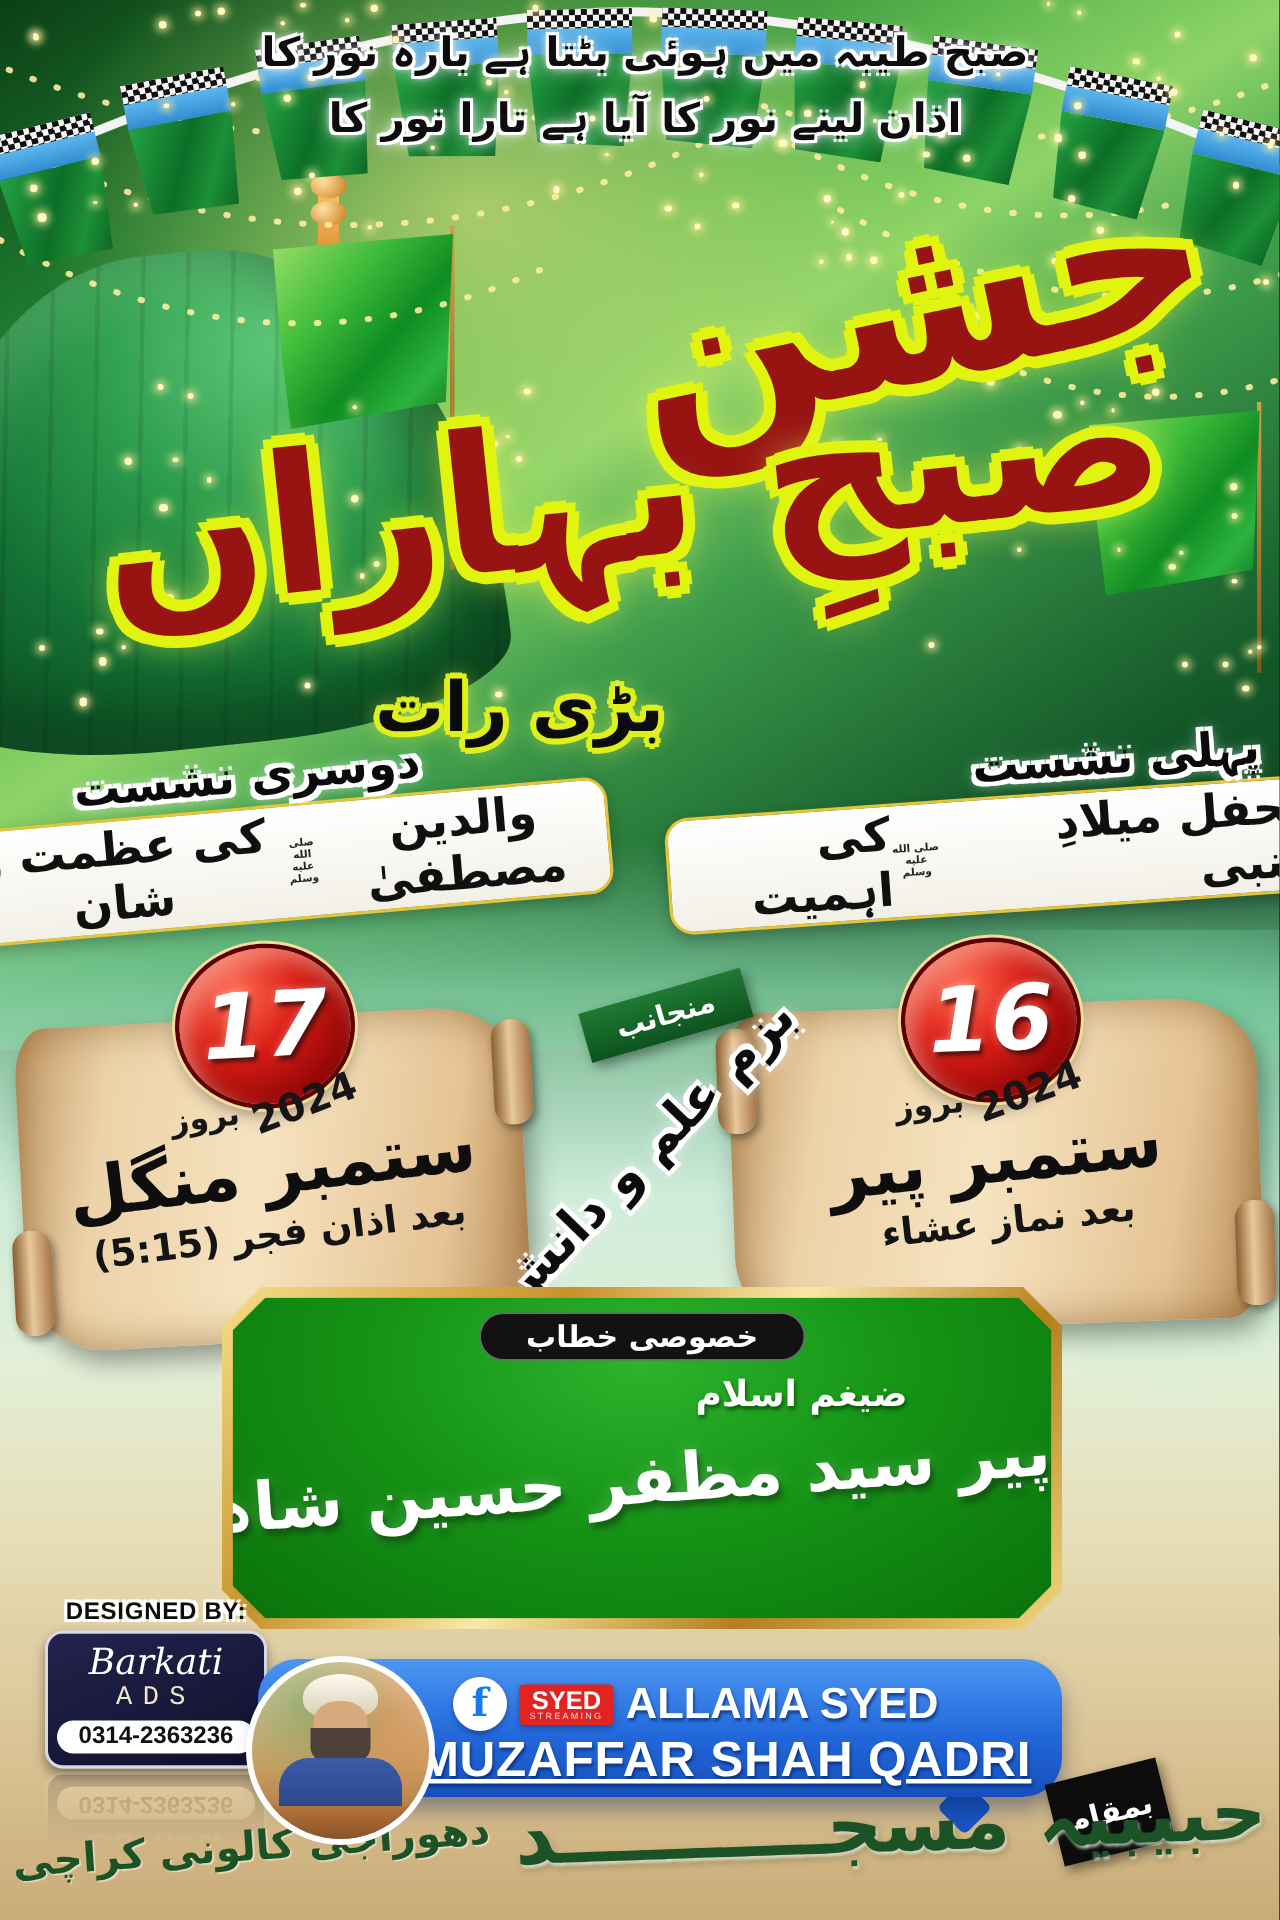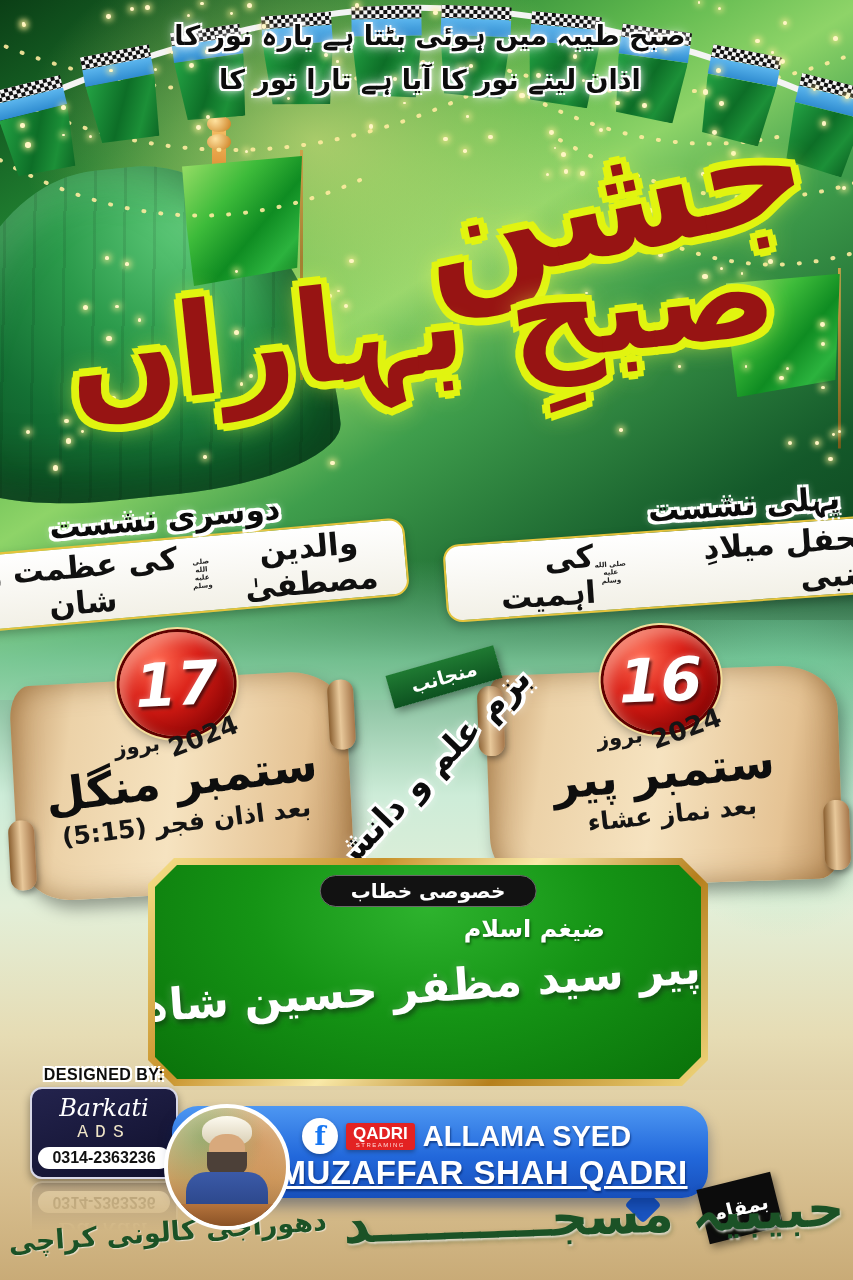--- a/index.html
+++ b/index.html
@@ -422,20 +422,21 @@
       <div class="dot" style="width: 4.43548px; height: 4.43548px; left: 779.137px; top: 375.861px;"></div>
     </div>
 
   <div class="abs couplet">
     <div>صبح طیبہ میں ہوئی بٹتا ہے بارہ نور کا</div>
     <div>اذان لینے نور کا آیا ہے تارا نور کا</div>
   </div>
 
   <div class="abs title-word outline-yg">جشن</div>
   <div class="abs title-main outline-yg">صبحِ بہاراں</div>
+  <div class="abs subtitle">بڑی رات</div>
 
   <div class="abs session sess-right">
     <div class="session-label">پہلی نشست</div>
     <div class="session-box">
       <span>محفل میلادِ النبی</span>
       <span class="salawat">صلى الله عليه وسلم</span>
       <span>کی اہمیت</span>
     </div>
   </div>
 
@@ -510,21 +511,21 @@
     </div>
   </div>
 
   <div class="abs livebar-tail"></div>
   <div class="abs livebar">
     <div class="lb-row1">
       <div class="fb-circle">
         <span class="fb-f">f</span>
       </div>
       <div class="live-badge">
-        <div class="live-word">QADRI</div>
+        <div class="live-word">SYED</div>
         <div class="streaming-word">STREAMING</div>
       </div>
       <div class="lb-line1">ALLAMA SYED</div>
     </div>
     <div class="lb-line2">MUZAFFAR SHAH QADRI</div>
   </div>
 
   <div class="abs photo">
     <div class="ph-backdrop"></div>
     <div class="ph-turban"></div>

